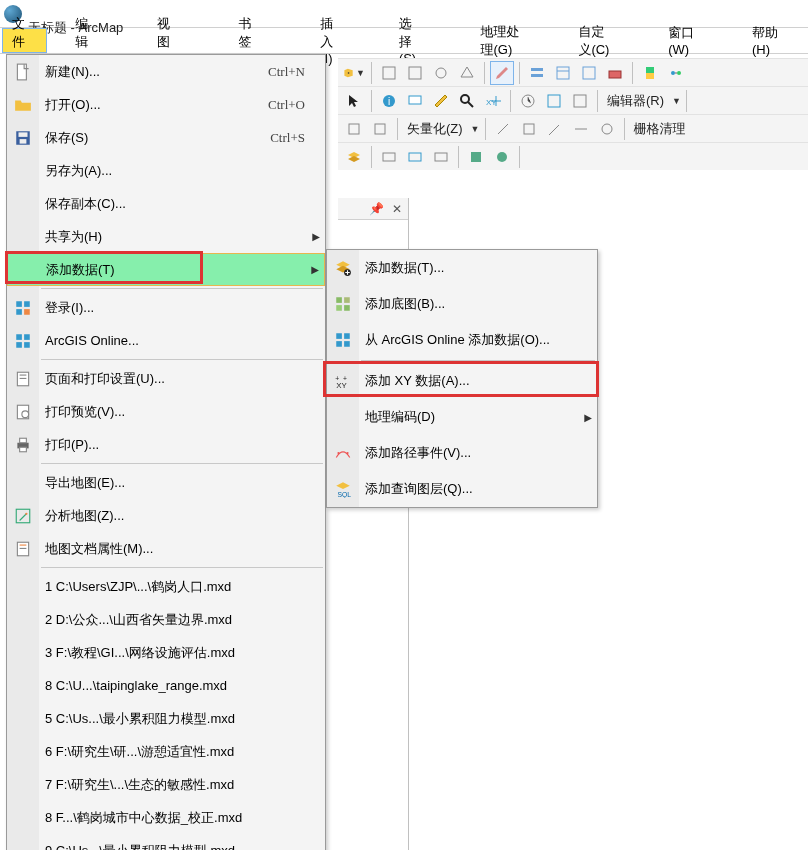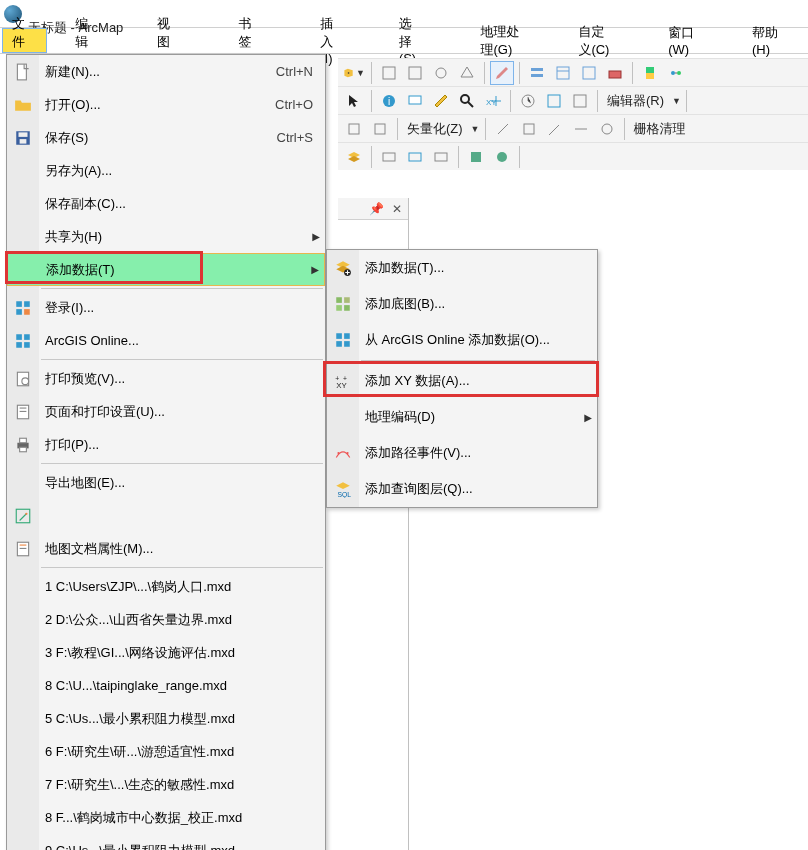--- a/index.html
+++ b/index.html
@@ -126,22 +126,23 @@
   }
   .icon-col svg { width: 18px; height: 18px; }
   .label-col {
     flex: 1;
     padding-left: 6px;
     white-space: nowrap;
     overflow: hidden;
     text-overflow: ellipsis;
   }
   .shortcut-col {
-    padding-right: 12px;
+    padding-right: 20px;
     color: #444;
+    font-family: Liberation Serif, serif;
   }
   .arrow-col {
     width: 18px;
     text-align: center;
     font-size: 10px;
     color: #333;
   }
   .file-menu .menu-row.highlight {
     background: #86efac;
     border: 1px solid #e8b64e;
@@ -505,34 +506,34 @@
             <rect x="9" y="9" width="5" height="5" fill="#39c"></rect>
           </svg>
         </div>
       <div class="label-col">ArcGIS Online...</div>
     </div>
     <div class="menu-row sep-row"></div>
     <div class="menu-row">
       <div class="icon-col">
           <svg viewBox="0 0 16 16">
             <rect x="3" y="2" width="10" height="12" fill="#fff" stroke="#888"></rect>
-            <circle cx="10" cy="10" r="3" fill="none" stroke="#888"></circle>
-          </svg>
-        </div>
-      <div class="label-col">打印预览(V)...</div>
-    </div>
-    <div class="menu-row">
-      <div class="icon-col">
-          <svg viewBox="0 0 16 16">
-            <rect x="3" y="2" width="10" height="12" fill="#fff" stroke="#888"></rect>
             <rect x="5" y="4" width="6" height="1" fill="#888"></rect>
             <rect x="5" y="7" width="6" height="1" fill="#888"></rect>
           </svg>
         </div>
       <div class="label-col">页面和打印设置(U)...</div>
+    </div>
+    <div class="menu-row">
+      <div class="icon-col">
+          <svg viewBox="0 0 16 16">
+            <rect x="3" y="2" width="10" height="12" fill="#fff" stroke="#888"></rect>
+            <circle cx="10" cy="10" r="3" fill="none" stroke="#888"></circle>
+          </svg>
+        </div>
+      <div class="label-col">打印预览(V)...</div>
     </div>
     <div class="menu-row">
       <div class="icon-col">
           <svg viewBox="0 0 16 16">
             <rect x="3" y="6" width="10" height="5" fill="#666"></rect>
             <rect x="5" y="2" width="6" height="4" fill="#fff" stroke="#888"></rect>
             <rect x="5" y="10" width="6" height="4" fill="#fff" stroke="#888"></rect>
           </svg>
         </div>
       <div class="label-col">打印(P)...</div>
@@ -543,20 +544,21 @@
       <div class="label-col">导出地图(E)...</div>
     </div>
     <div class="menu-row">
       <div class="icon-col">
           <svg viewBox="0 0 16 16">
             <rect x="2" y="2" width="12" height="12" fill="none" stroke="#3a7"></rect>
             <path d="M5 12l6-6" stroke="#3a7"></path>
             <circle cx="11" cy="6" r="1" fill="#e84"></circle>
           </svg>
         </div>
+      <div class="label-col">分析地图(Z)...</div>
     </div>
     <div class="menu-row">
       <div class="icon-col">
           <svg viewBox="0 0 16 16">
             <rect x="3" y="2" width="10" height="12" fill="#fff" stroke="#888"></rect>
             <rect x="5" y="4" width="6" height="1" fill="#e84"></rect>
             <rect x="5" y="7" width="6" height="1" fill="#888"></rect>
           </svg>
         </div>
       <div class="label-col">地图文档属性(M)...</div>

